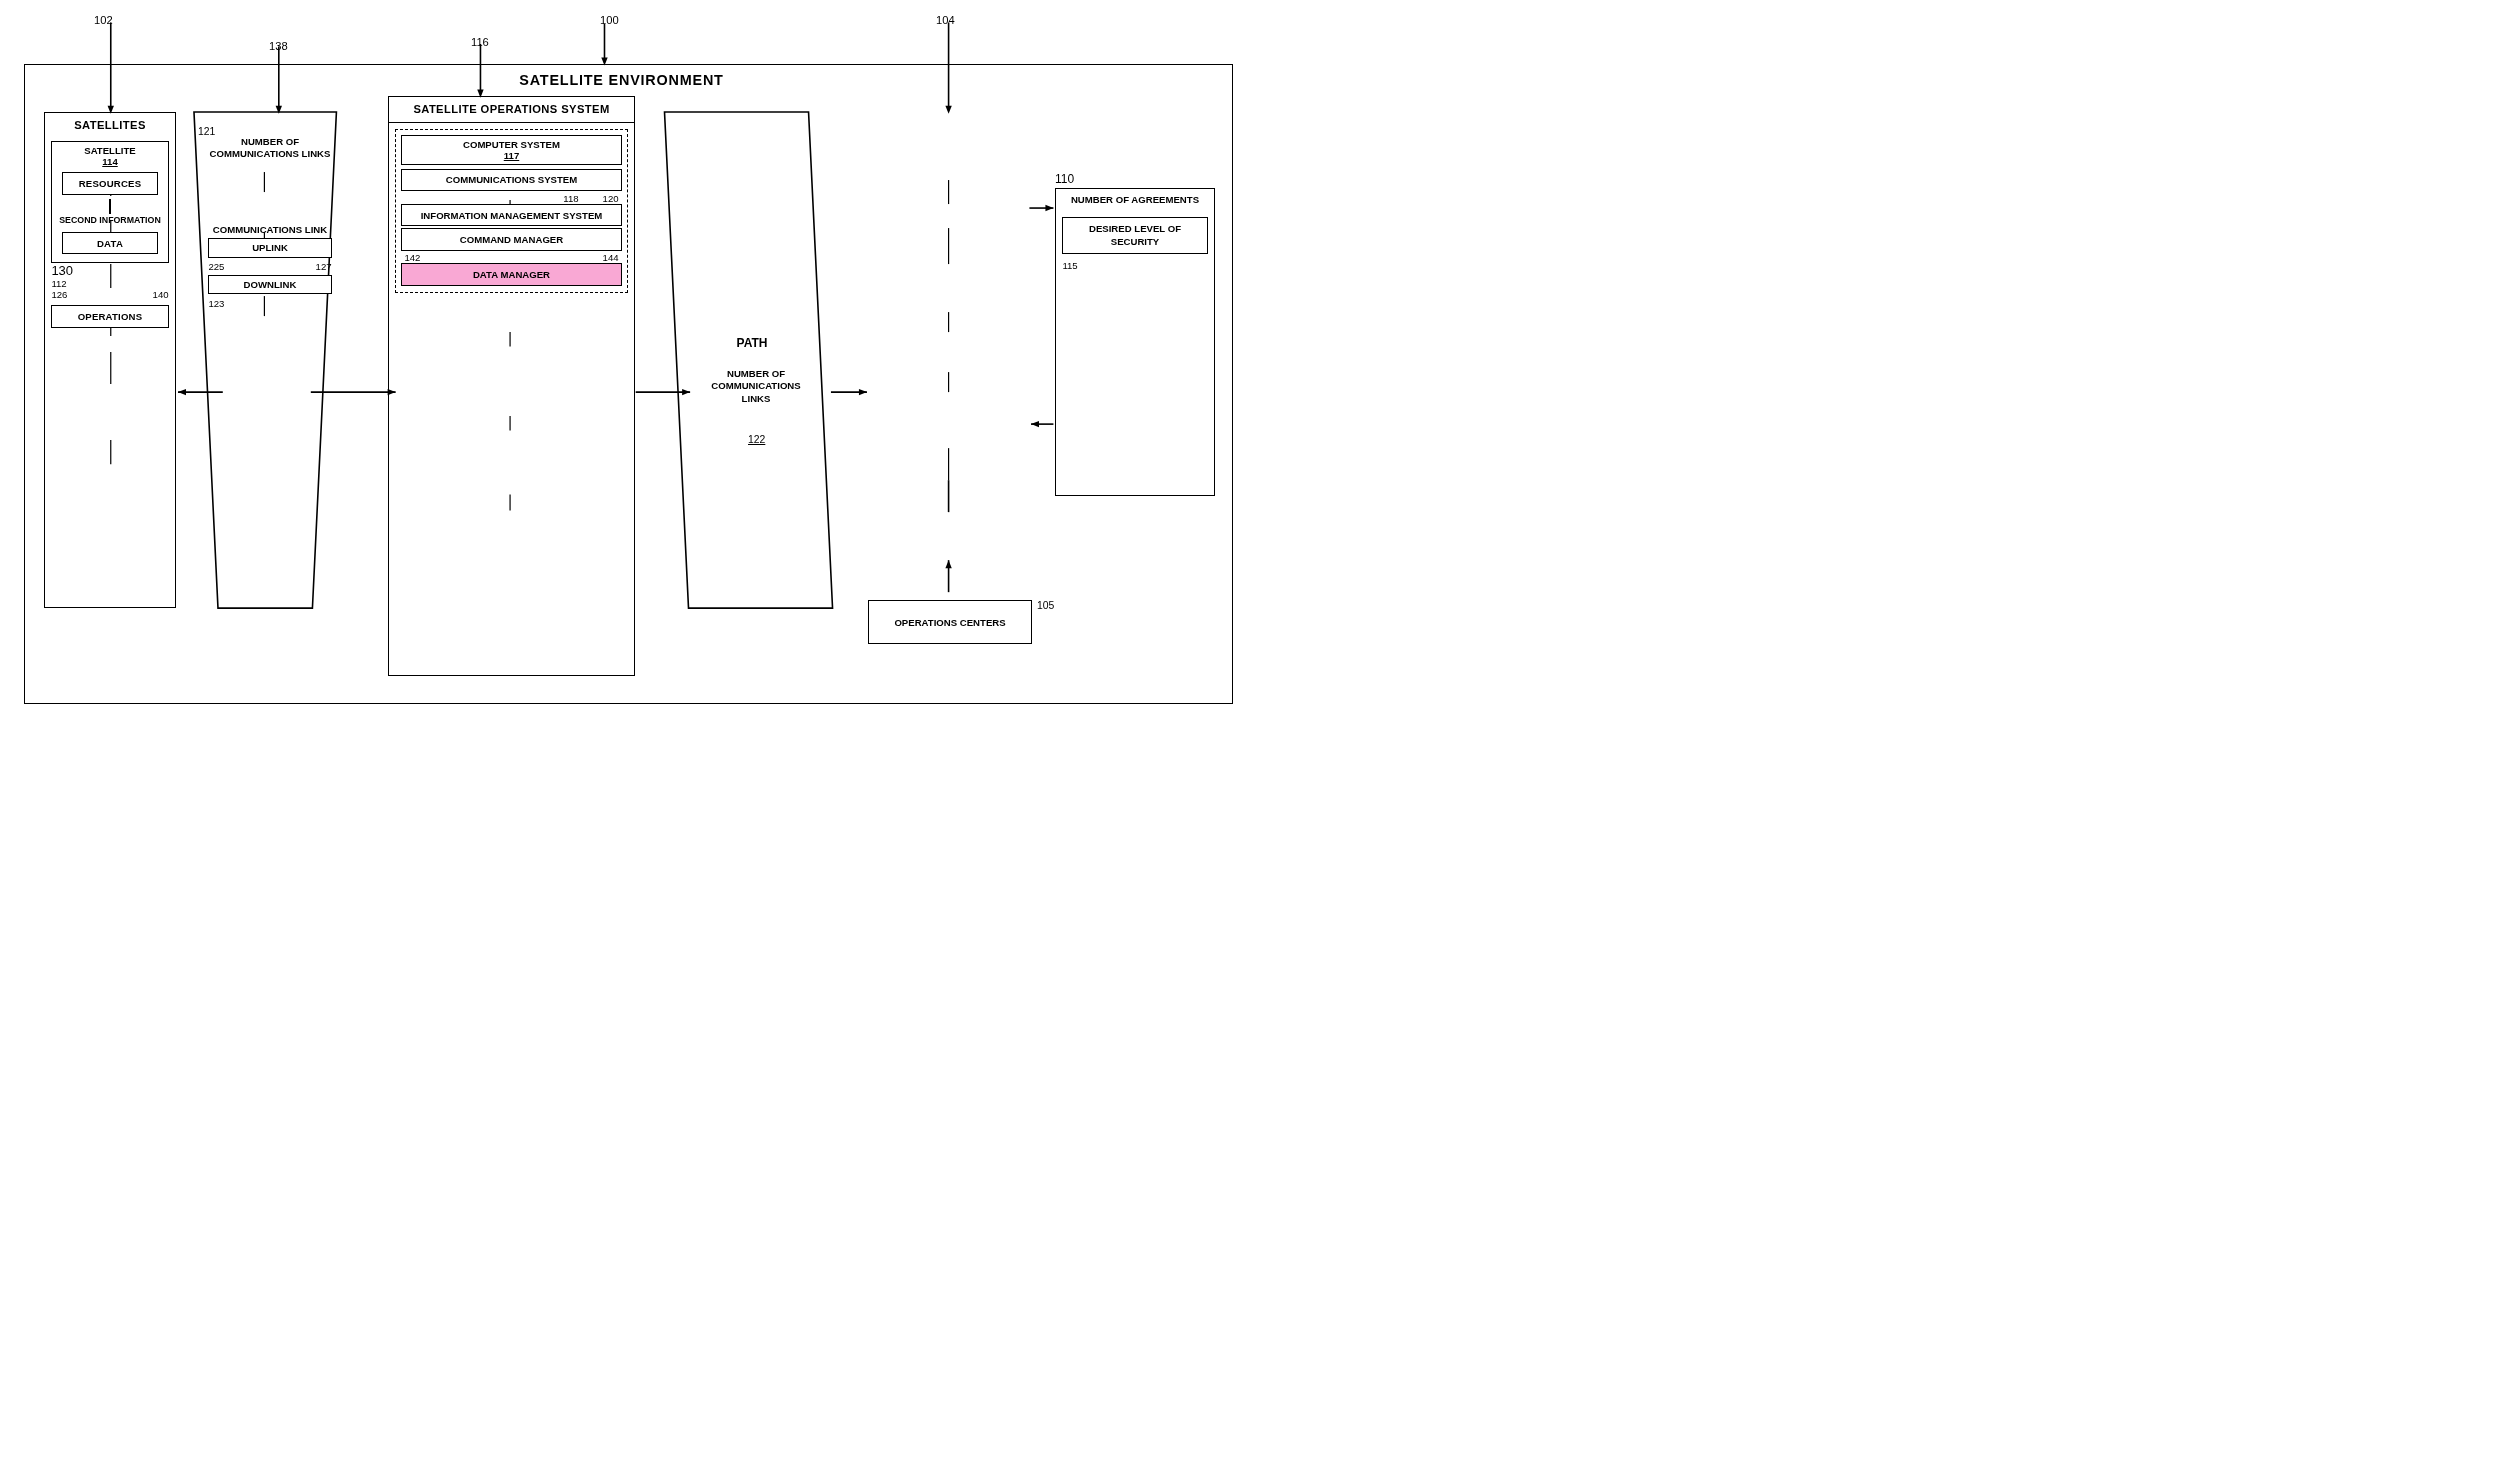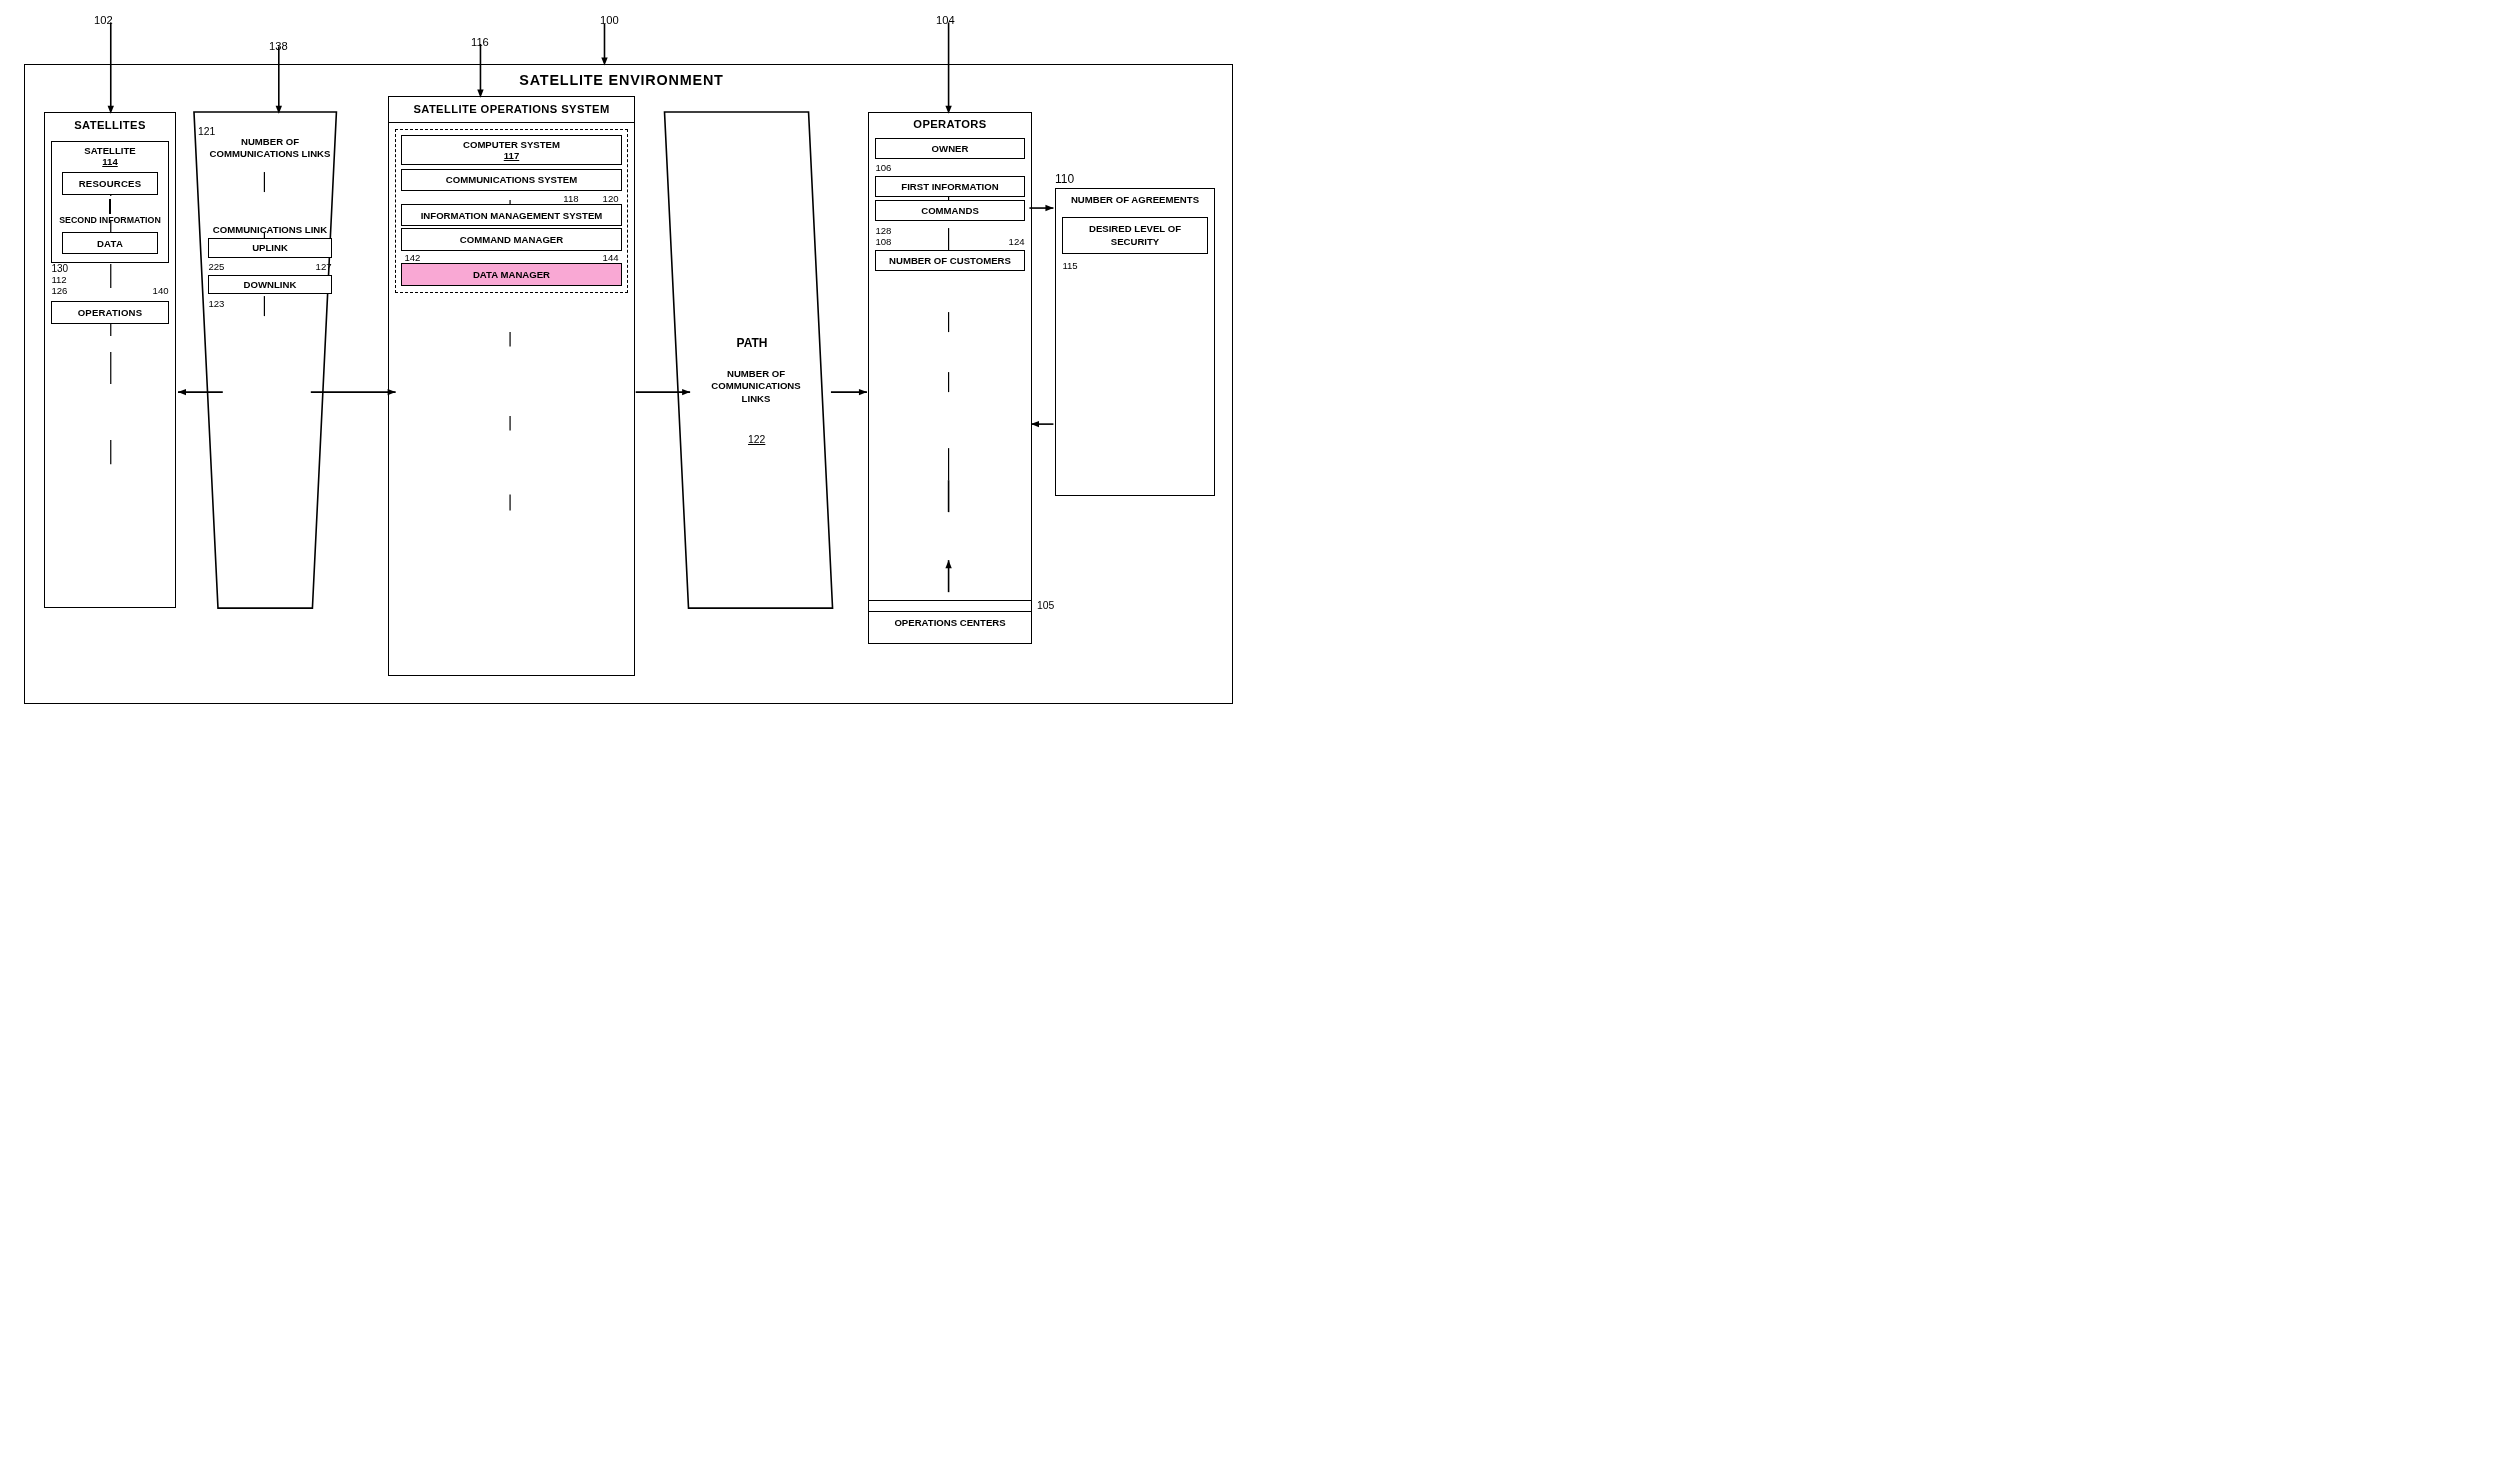--- a/index.html
+++ b/index.html
@@ -198,21 +198,21 @@
 
       <div class="inner-box">RESOURCES</div>
 
       <div class="dot-connector"></div>
 
       <div style="text-align:center;font-size:8.8px;font-weight:bold;padding:1.6px;">SECOND INFORMATION</div>
 
       <div class="inner-box">DATA</div>
     </div>
 
-    <div style="font-size:10px;padding-left:6.4px;">130</div>
+    <div style="font-size:13px;padding-left:6.4px;">130</div>
 
     <div style="font-size:9.6px;padding-left:6.4px;">112</div>
 
     <div style="display:flex;justify-content:space-between;padding:0 6.4px;font-size:9.6px;">
       <span>126</span>
       <span>140</span>
     </div>
 
     <div class="inner-box">OPERATIONS</div>
   </div>
@@ -273,38 +273,20 @@
   </div>
 
   <div style="position:absolute;top:336px;left:680px;width:144px;text-align:center;font-size:12px;font-weight:bold;">PATH</div>
 
   <div style="position:absolute;top:368px;left:676px;width:160px;text-align:center;font-size:9.6px;font-weight:bold;line-height:1.3;">
     NUMBER OF<br>COMMUNICATIONS<br>LINKS
   </div>
 
   <div style="position:absolute;top:434px;left:748px;font-size:10.4px;text-decoration:underline;">122</div>
 
-  <div style="position:absolute;top:112px;left:868px;width:164px;height:500px;border:1.6px solid #000;">
-    <div style="text-align:center;font-size:11.2px;font-weight:bold;padding:4.8px;letter-spacing:0.4px;">OPERATORS</div>
-
-    <div style="border:1.6px solid #000;padding:4px;text-align:center;margin:3.2px 6.4px;background:#fff;font-size:9.6px;font-weight:bold;">OWNER</div>
-    <div style="font-size:9.6px;padding-left:6.4px;">106</div>
-
-    <div style="border:1.6px solid #000;padding:4px;text-align:center;margin:3.2px 6.4px;background:#fff;font-size:9.6px;font-weight:bold;">FIRST INFORMATION</div>
-
-    <div style="border:1.6px solid #000;padding:4px;text-align:center;margin:3.2px 6.4px;background:#fff;font-size:9.6px;font-weight:bold;">COMMANDS</div>
-    <div style="font-size:9.6px;padding-left:6.4px;">128</div>
-
-    <div style="display:flex;justify-content:space-between;padding:0 6.4px;font-size:9.6px;">
-      <span>108</span>
-        <span>124</span>
-    </div>
-
-    <div style="border:1.6px solid #000;padding:4px;text-align:center;margin:3.2px 6.4px;background:#fff;font-size:9.6px;font-weight:bold;">NUMBER OF CUSTOMERS</div>
-  </div>
 
   <div style="position:absolute;top:600px;left:868px;width:164px;height:44px;border:1.6px solid #000;display:flex;align-items:center;justify-content:center;">
     <div style="font-size:9.6px;font-weight:bold;text-align:center;">OPERATIONS CENTERS</div>
   </div>
 
   <div style="position:absolute;top:600px;left:1037px;font-size:10.4px;">105</div>
 
   <div style="position:absolute;top:188px;left:1055px;width:160px;height:308px;border:1.6px solid #000;">
     <div style="text-align:center;font-size:9.6px;font-weight:bold;padding:4.8px;line-height:1.3;">NUMBER OF AGREEMENTS</div>
 

